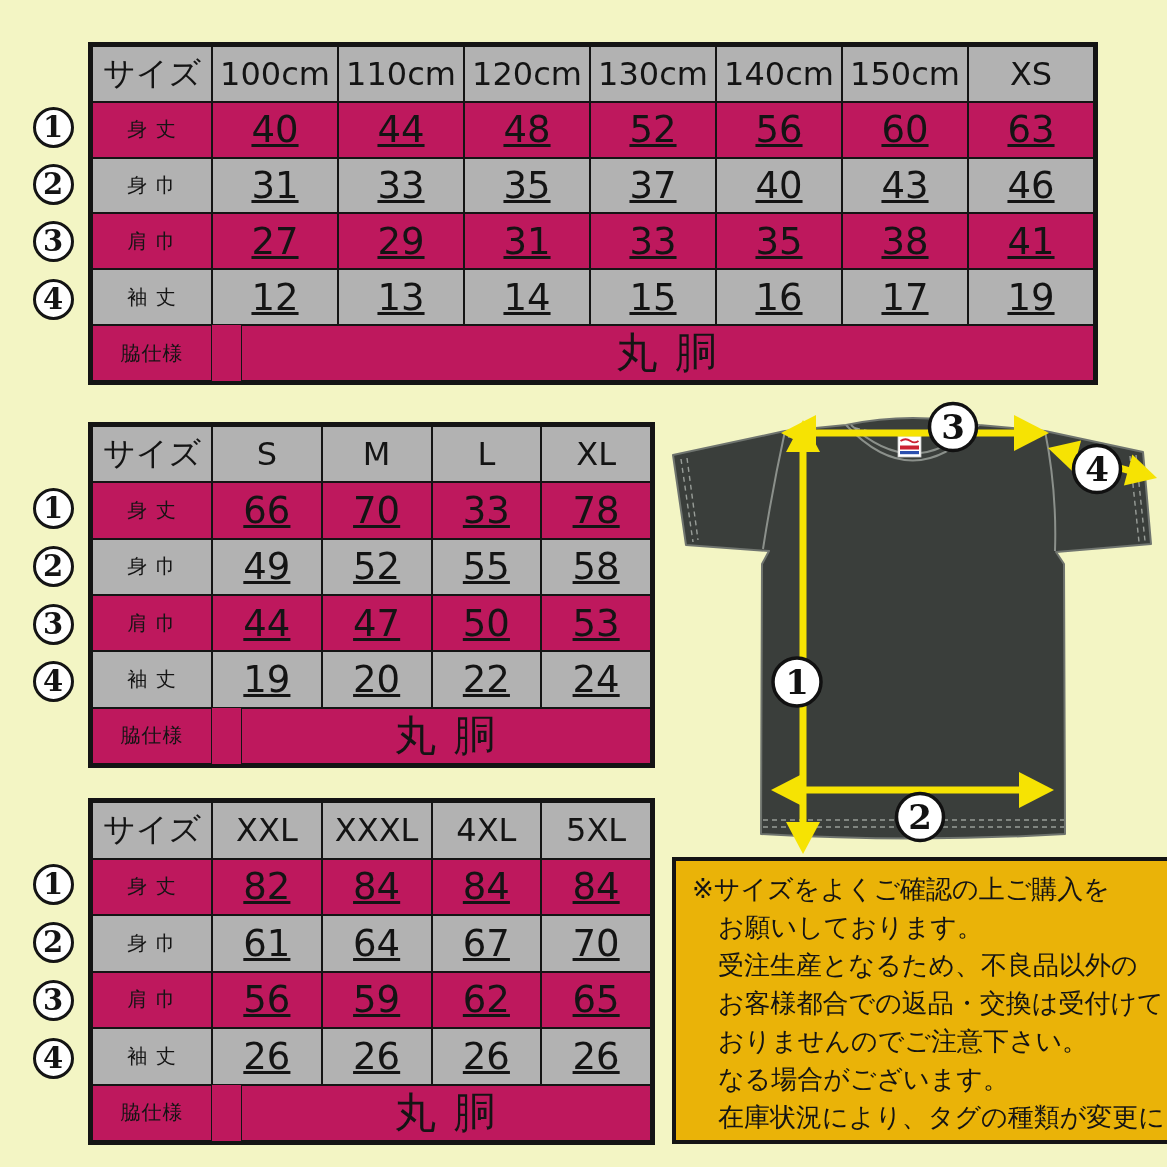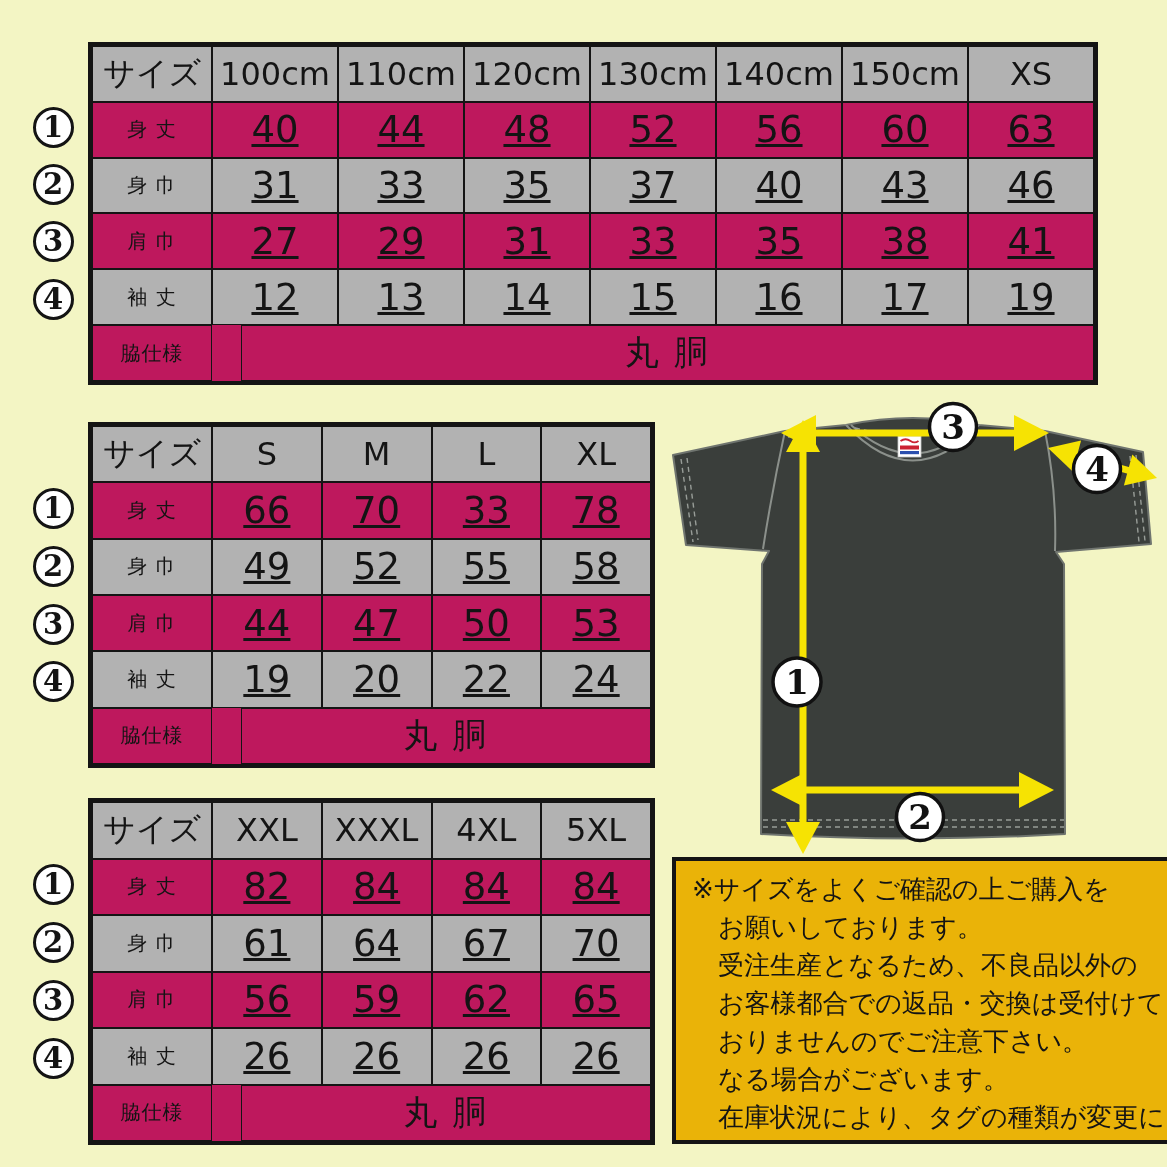--- a/index.html
+++ b/index.html
@@ -20,21 +20,21 @@
   #table3 { left:88px;  top:798px; width:567px;  height:347px; }
   .cell {
     box-sizing:border-box; border:1.5px solid #141414;
     display:flex; align-items:center; justify-content:center;
     overflow:hidden; white-space:nowrap;
   }
   .cell.head   { background:#b2b2b2; font-size:32px; }
   .cell.gray   { background:#b2b2b2; }
   .cell.label  { font-size:20px; letter-spacing:1px; }
   .cell.num    { font-size:37px;text-decoration:underline; }
-  .cell.merged { font-size:34px; letter-spacing:2px;margin-left:29px; }
+  .cell.merged { font-size:42px; letter-spacing:2px;margin-left:29px; }
   
   .markers { position:absolute; left:31px; width:44px; display:grid; }
   #markers1 { top:99px;  grid-auto-rows:57.2px; }
   #markers2 { top:480px; grid-auto-rows:57.7px; }
   #markers3 { top:856px; grid-auto-rows:57.8px; }
   .circle-num {
     width:41px; height:41px; box-sizing:border-box;
     border:3px solid #141414; border-radius:50%; background:#ffffff;
     font-family:"DejaVu Serif","Liberation Serif",serif; font-weight:bold;
     font-size:29px; line-height:1;

